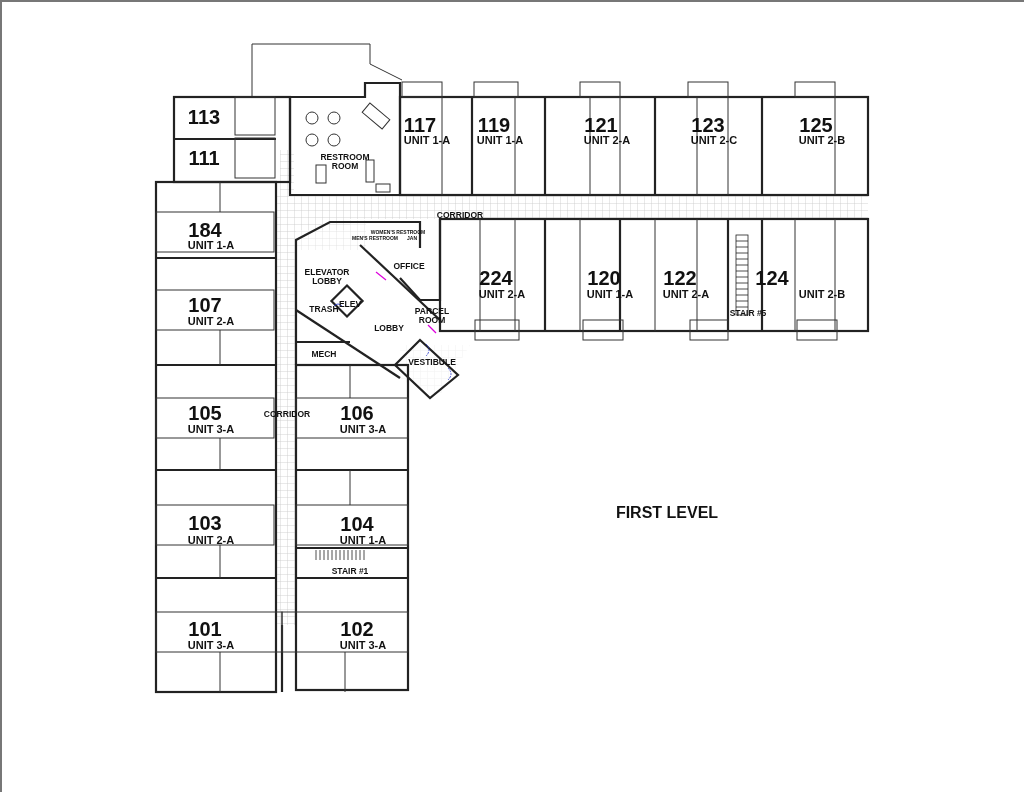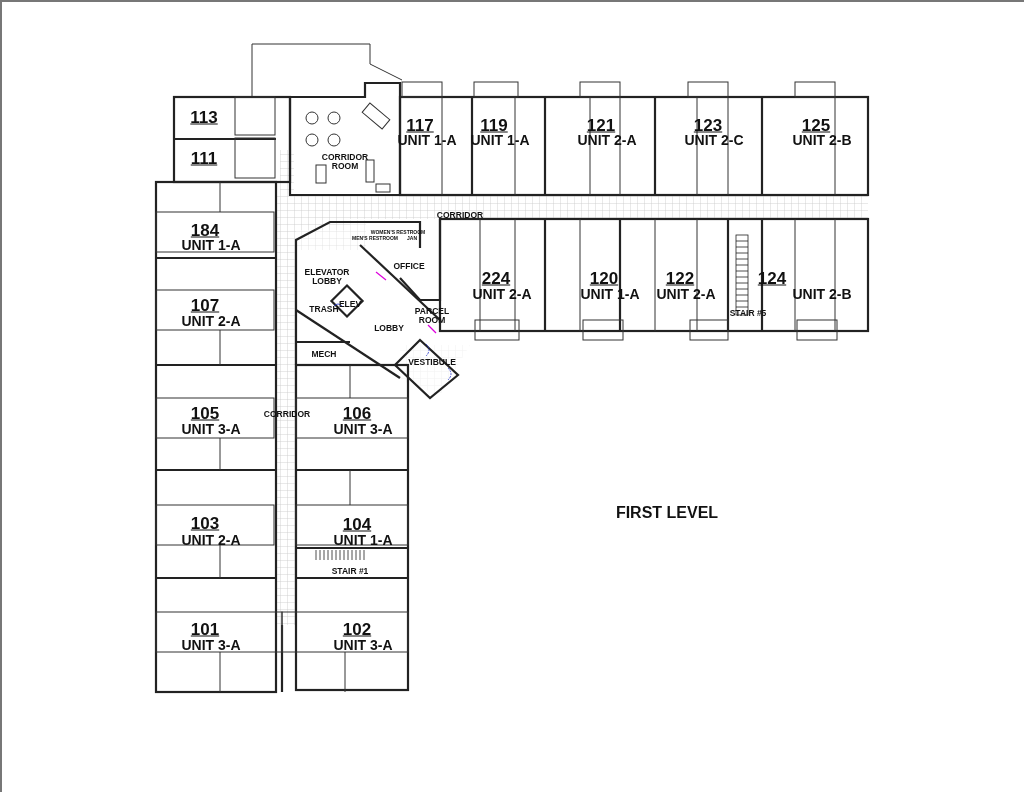--- a/index.html
+++ b/index.html
@@ -1,21 +1,21 @@
 <!DOCTYPE html>
 <html><head>
 <meta charset="utf-8">
 <style>
   html, body { margin: 0; padding: 0; background: #ffffff; }
   body { width: 1024px; height: 792px; position: relative; overflow: hidden; font-family: "Liberation Sans", sans-serif; }
   .frame { position: absolute; left: 0; top: 0; width: 1024px; height: 792px; border-top: 2px solid #777; border-left: 2px solid #777; box-sizing: border-box; }
   svg.plan { position: absolute; left: 0; top: 0; }
   .lbl { position: absolute; color: #111; font-weight: bold; white-space: nowrap; transform: translate(-50%, -50%); line-height: 1; }
-  .num { font-size: 17px; text-decoration: underline; }
-  .unit { font-size: 14px; padding-left: 12px; }
+  .num { font-size: 20px; }
+  .unit { font-size: 11px; padding-left: 12px; }
   .room { font-size: 8.5px; text-align: center; }
   .tiny { font-size: 5px; }
   .title { font-size: 16px; }
 </style>
 </head>
 <body>
 
 <div class="frame"></div>
 
 <svg class="plan" width="1024" height="792" viewBox="0 0 1024 792">
@@ -209,21 +209,21 @@
 
 <div class="lbl num" style="left:496px;top:278px">224</div>
 <div class="lbl unit" style="left:496px;top:294px">UNIT 2-A</div>
 <div class="lbl num" style="left:604px;top:278px">120</div>
 <div class="lbl unit" style="left:604px;top:294px">UNIT 1-A</div>
 <div class="lbl num" style="left:680px;top:278px">122</div>
 <div class="lbl unit" style="left:680px;top:294px">UNIT 2-A</div>
 <div class="lbl num" style="left:772px;top:278px">124</div>
 <div class="lbl unit" style="left:816px;top:294px">UNIT 2-B</div>
 
-<div class="lbl room" style="left:345px;top:161px;width:60px;white-space:normal">CORRIDOR ROOM</div>
+<div class="lbl room" style="left:345px;top:161px;width:60px;white-space:normal">RESTROOM ROOM</div>
 <div class="lbl room" style="left:460px;top:215px">CORRIDOR</div>
 <div class="lbl room" style="left:287px;top:414px">CORRIDOR</div>
 <div class="lbl room" style="left:327px;top:276px;width:50px;white-space:normal">ELEVATOR LOBBY</div>
 <div class="lbl room" style="left:409px;top:266px">OFFICE</div>
 <div class="lbl room" style="left:350px;top:304px">ELEV</div>
 <div class="lbl room" style="left:324px;top:309px">TRASH</div>
 <div class="lbl room" style="left:432px;top:315px;width:44px;white-space:normal">PARCEL ROOM</div>
 <div class="lbl room" style="left:389px;top:328px">LOBBY</div>
 <div class="lbl room" style="left:324px;top:354px">MECH</div>
 <div class="lbl room" style="left:432px;top:362px">VESTIBULE</div>

